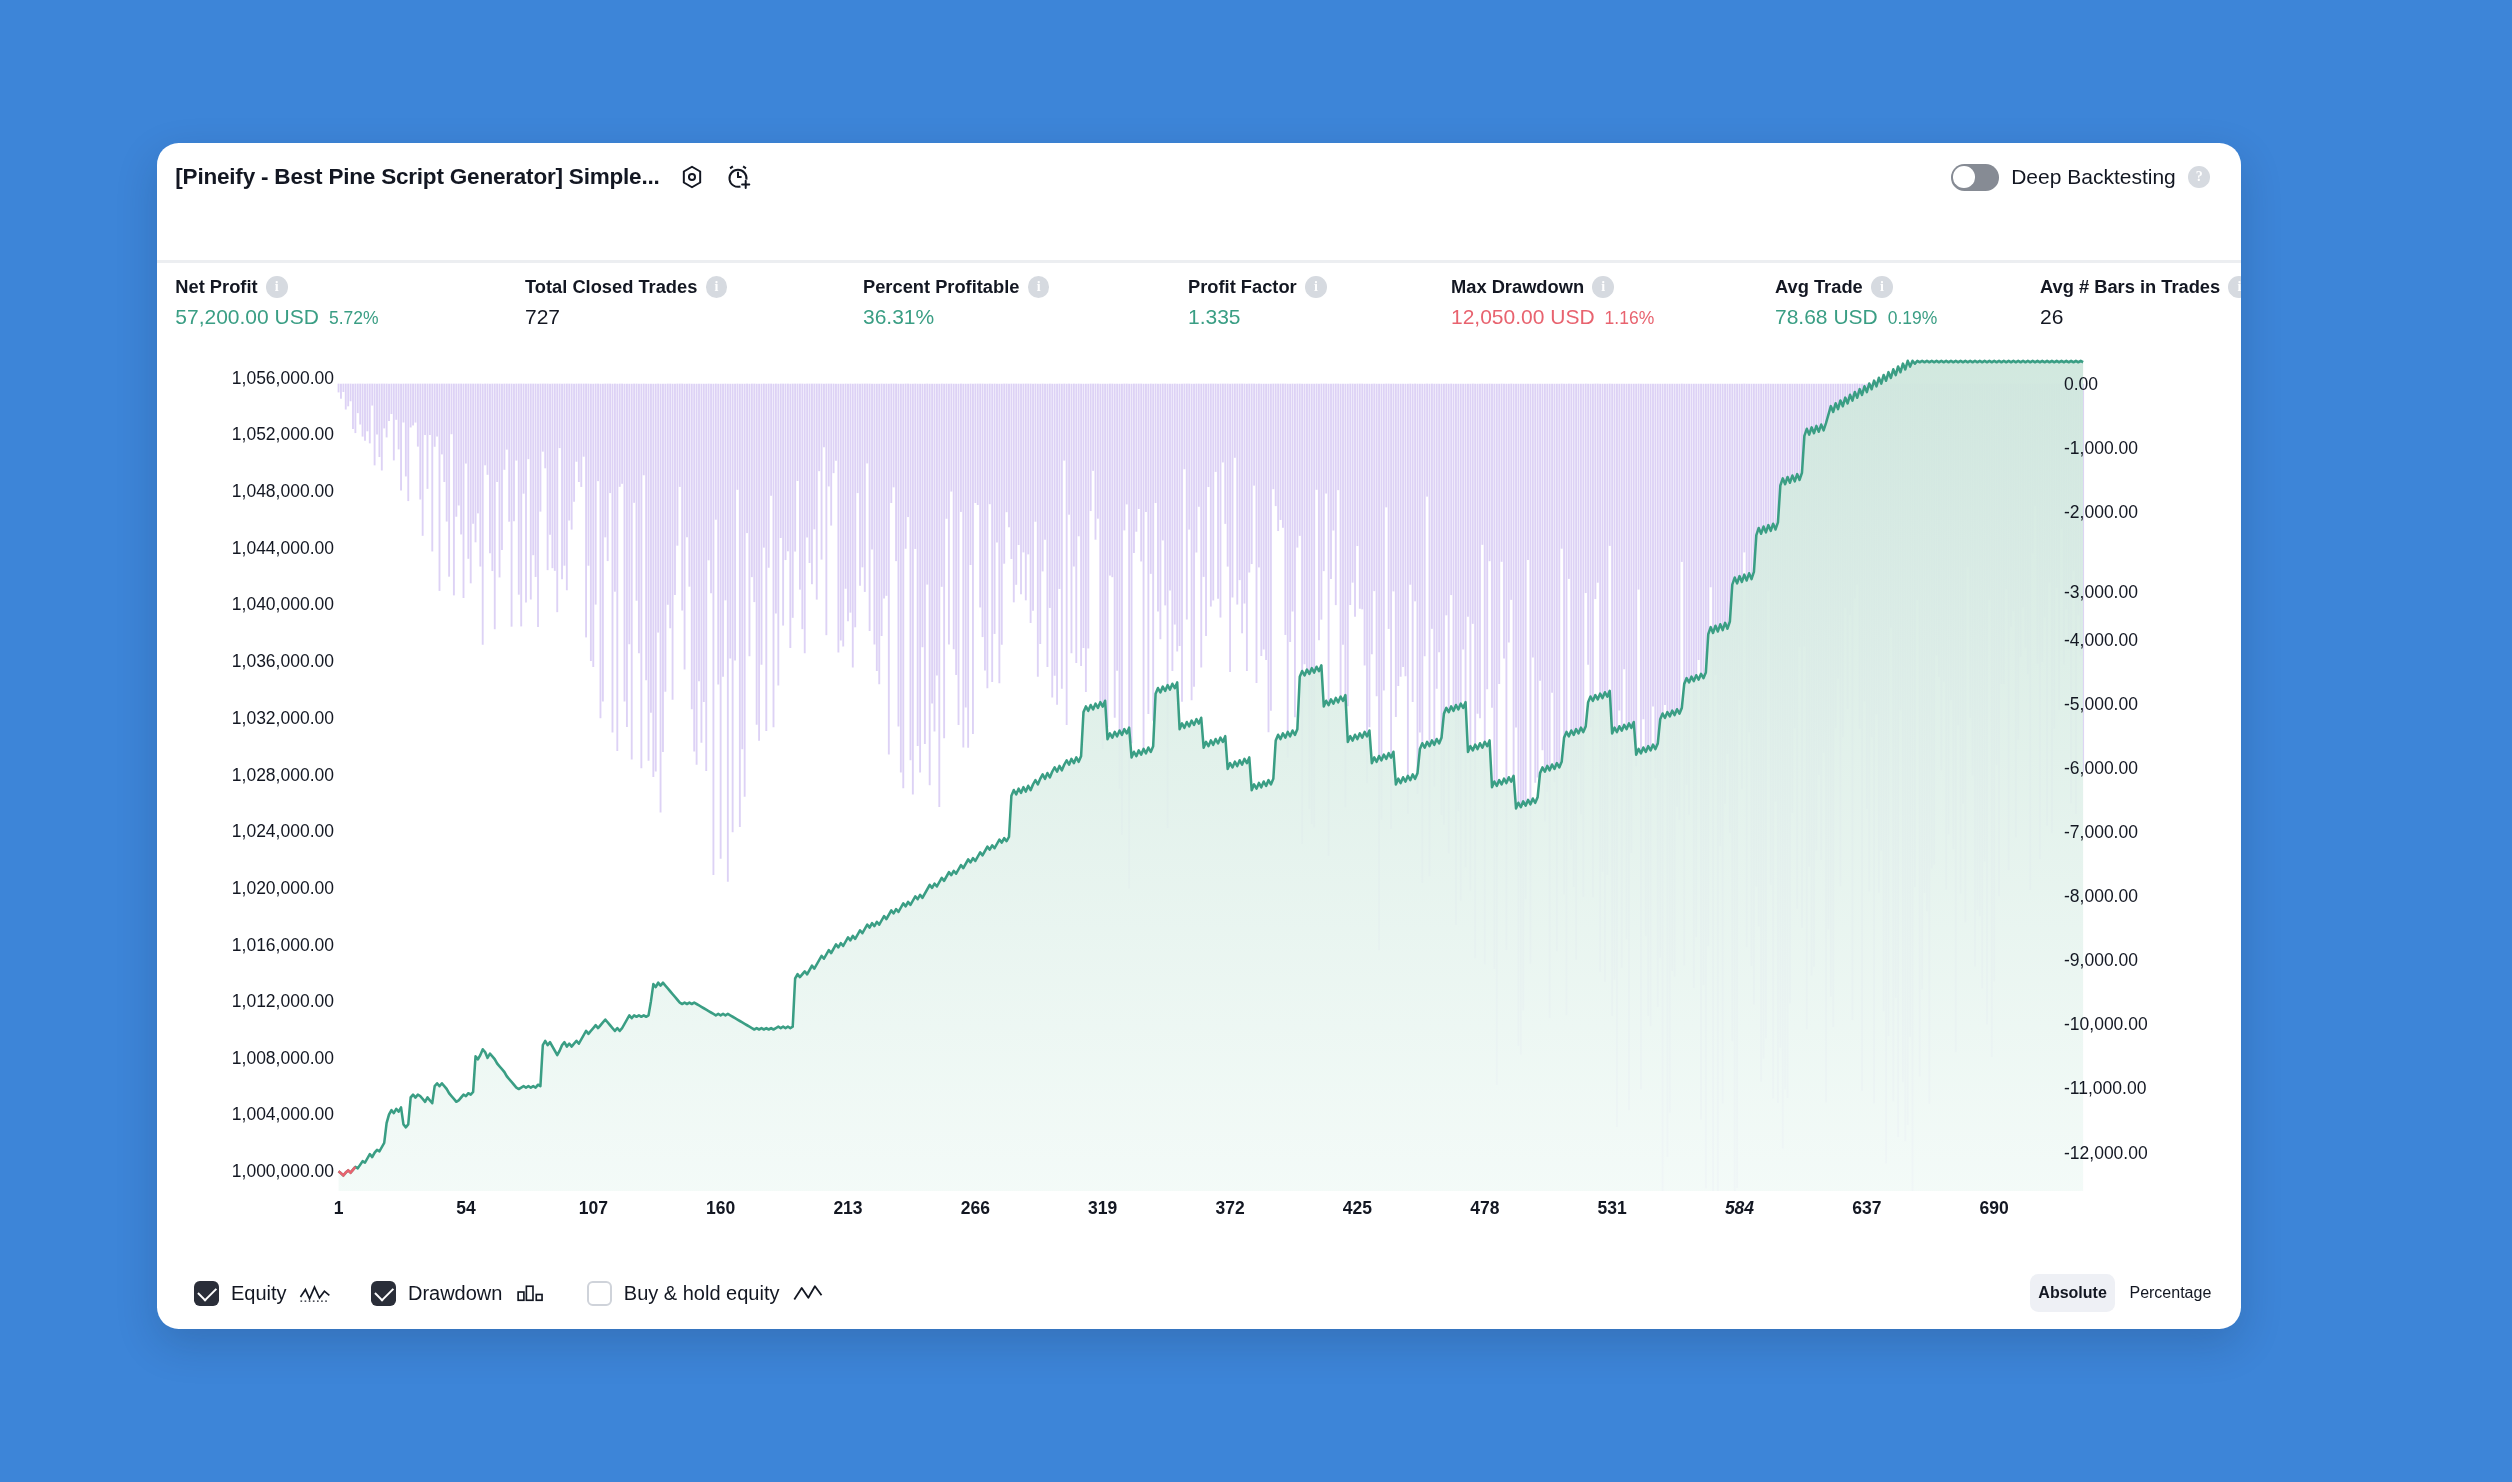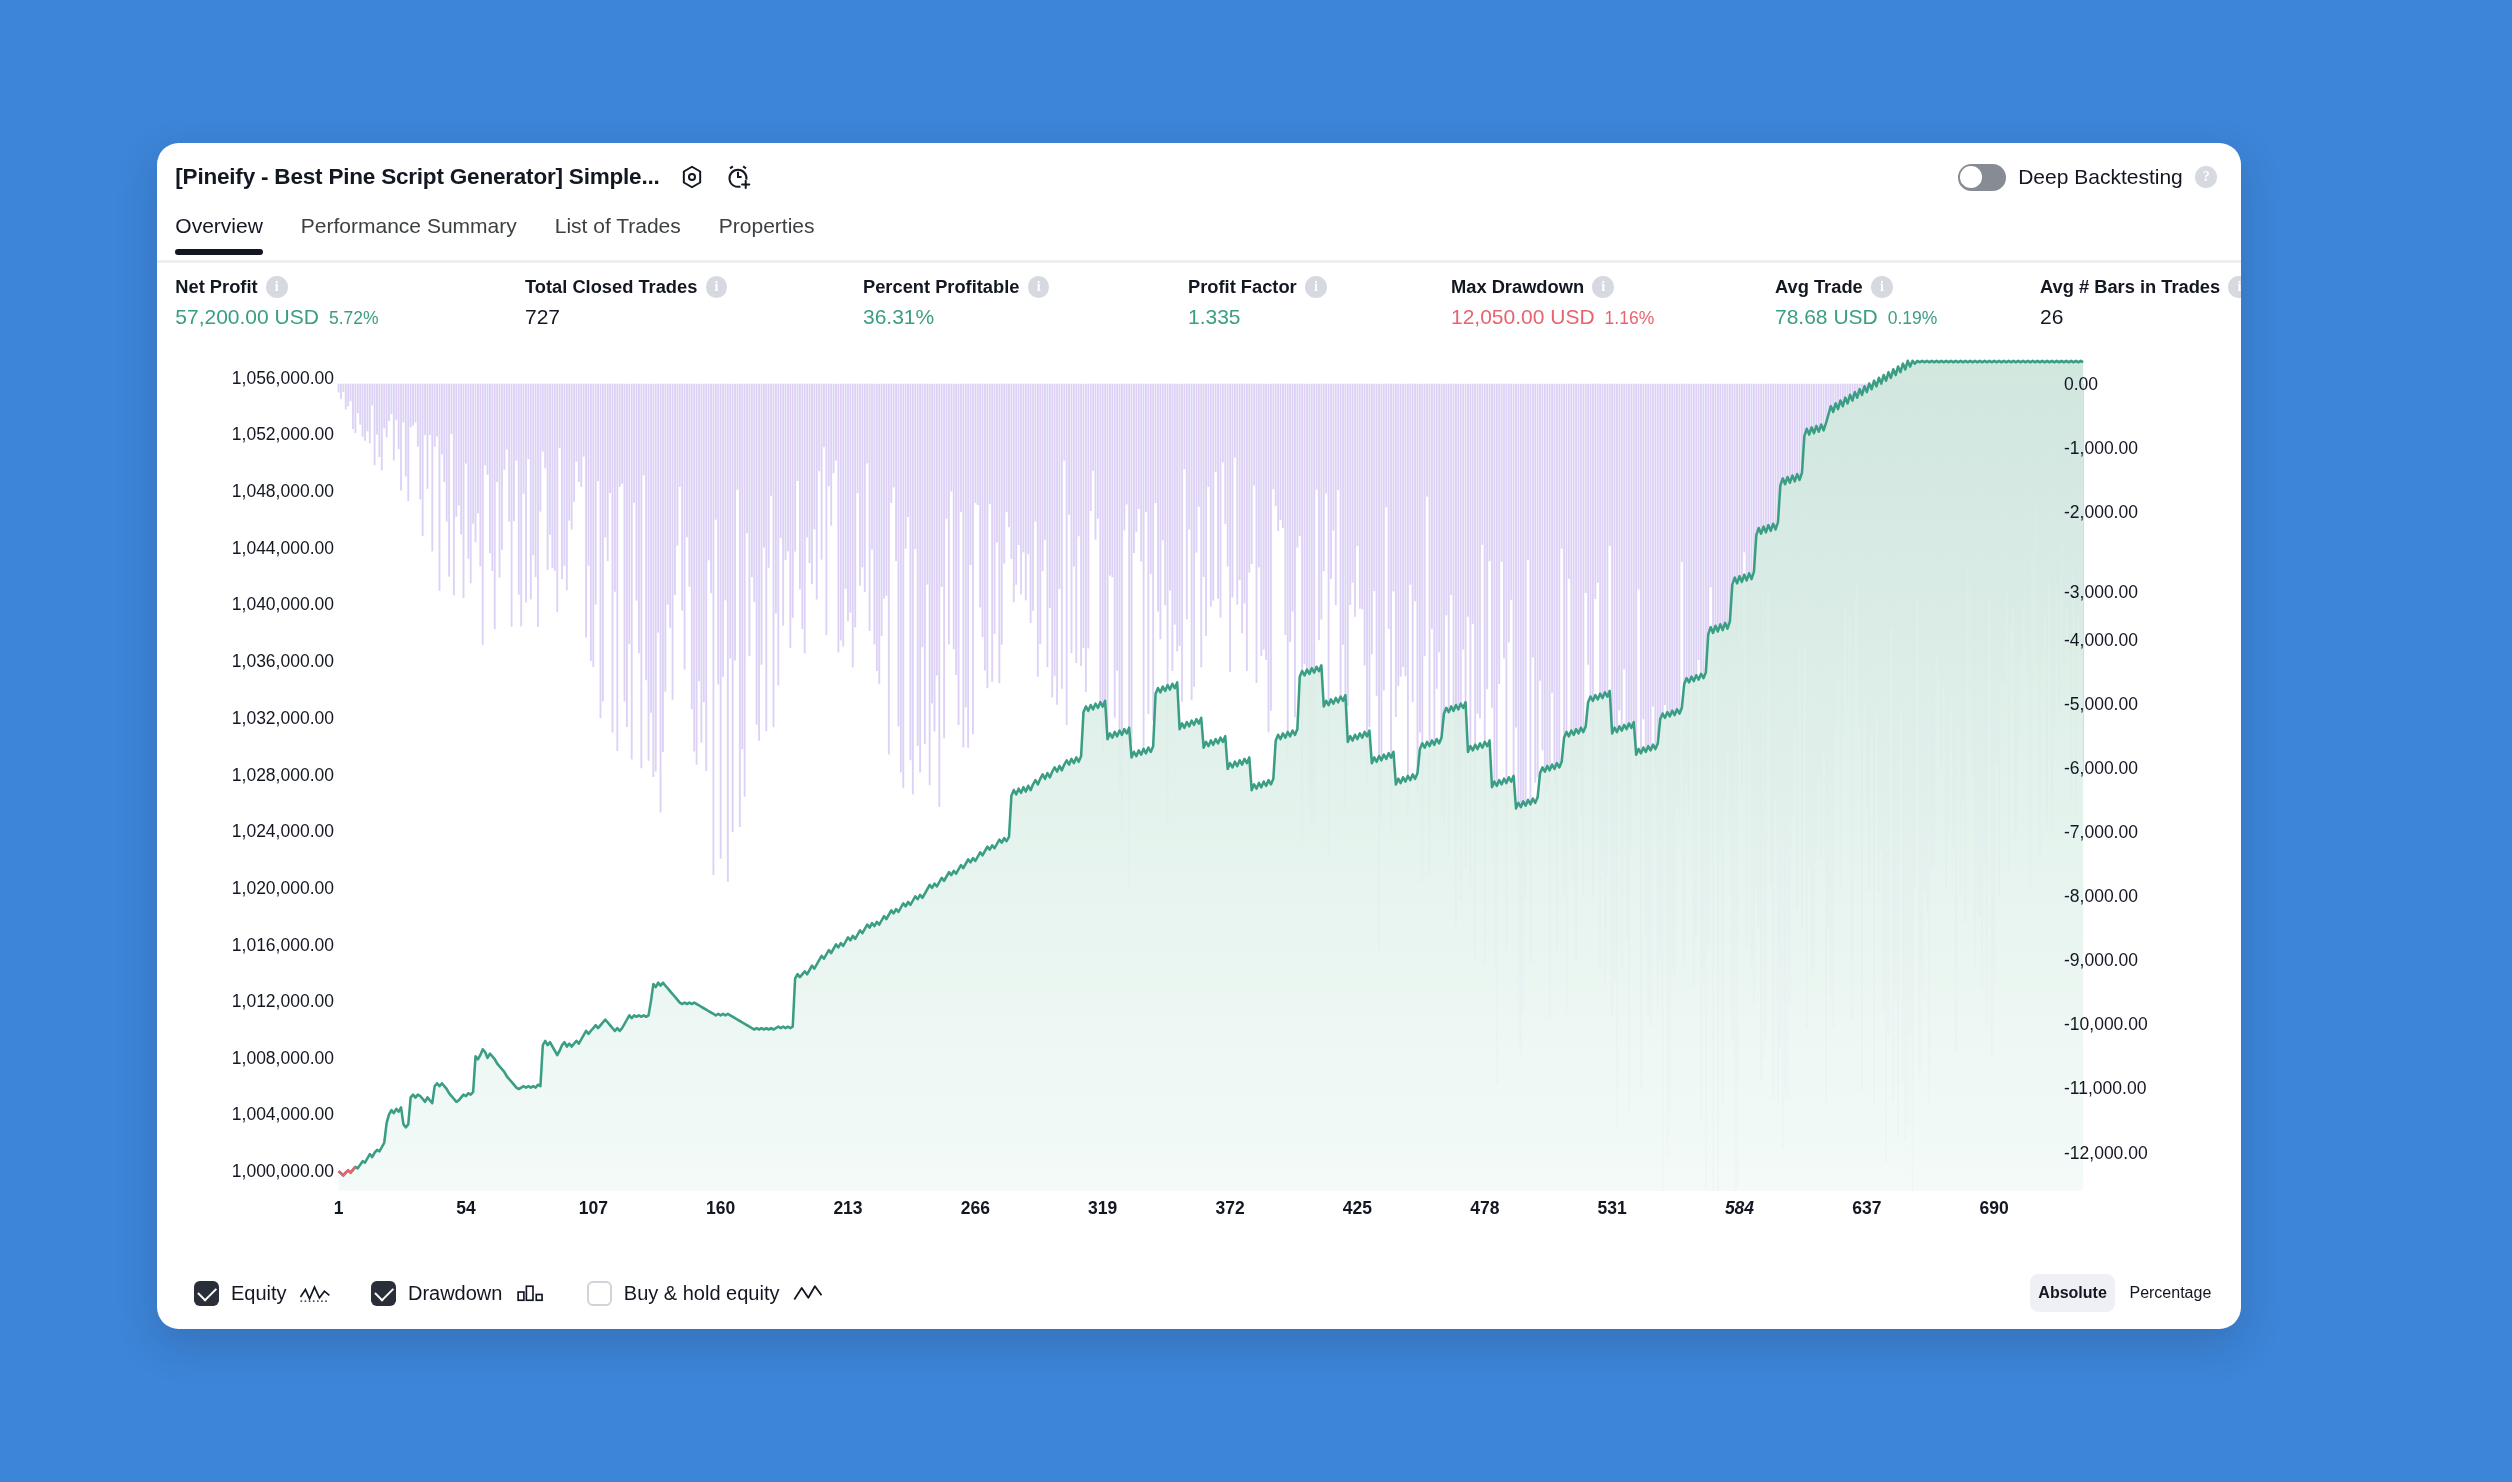--- a/index.html
+++ b/index.html
@@ -26,21 +26,21 @@
     position: absolute; left: 0; top: 0; width: 100%; height: 68px;
     display: flex; align-items: center;
   }
   .title-left { display: flex; align-items: center; padding-left: 18.3px; gap: 18.3px; }
   .win-title {
     font-size: 22.5px; font-weight: 700; color: #131722;
     letter-spacing: -0.2px; white-space: nowrap;
   }
   .hicon { width: 28px; height: 28px; display: block; color: #131722; cursor: pointer; }
   .title-right {
-    margin-left: auto; padding-right: 24px;
+    margin-left: auto; padding-right: 31px;
     display: flex; align-items: center; gap: 12.5px;
   }
   .toggle {
     width: 48px; height: 27px; border-radius: 13.3px;
     background: #868b94; position: relative; cursor: pointer; flex: none;
   }
   .toggle .knob {
     position: absolute; left: 2.5px; top: 2.5px;
     width: 21.7px; height: 21.7px; border-radius: 50%; background: #fff;
   }
@@ -163,26 +163,20 @@
       </div>
       <div class="title-right">
         <div class="toggle">
           <div class="knob"></div>
         </div>
         <div class="toggle-label">Deep Backtesting</div>
         <div class="badge">?</div>
       </div>
     </div>
 
-    <div class="tabs" id="tabs">
-        <div class="tab active">Overview</div>
-        <div class="tab">Performance Summary</div>
-        <div class="tab">List of Trades</div>
-        <div class="tab">Properties</div>
-      </div>
     <div class="tabs-rule"></div>
 
     <div class="metrics" id="metrics" style="position: absolute;">
         <div class="metric" style="margin-left: 0px; position: absolute; left: 18.3px;">
           <div class="metric-head">
             <span>Net Profit</span>
             <span class="badge">i</span>
           </div>
           <div class="metric-val">
             <span class="pos">57,200.00 USD</span>

